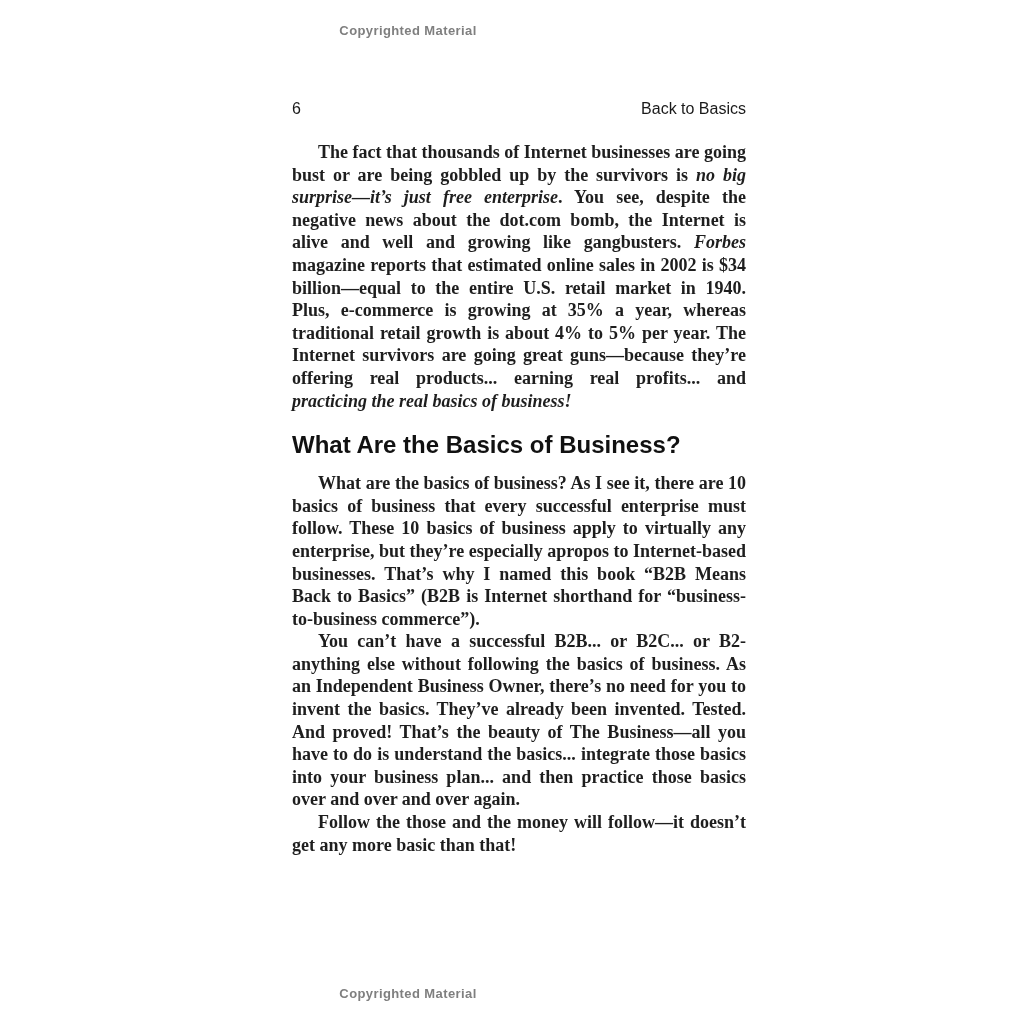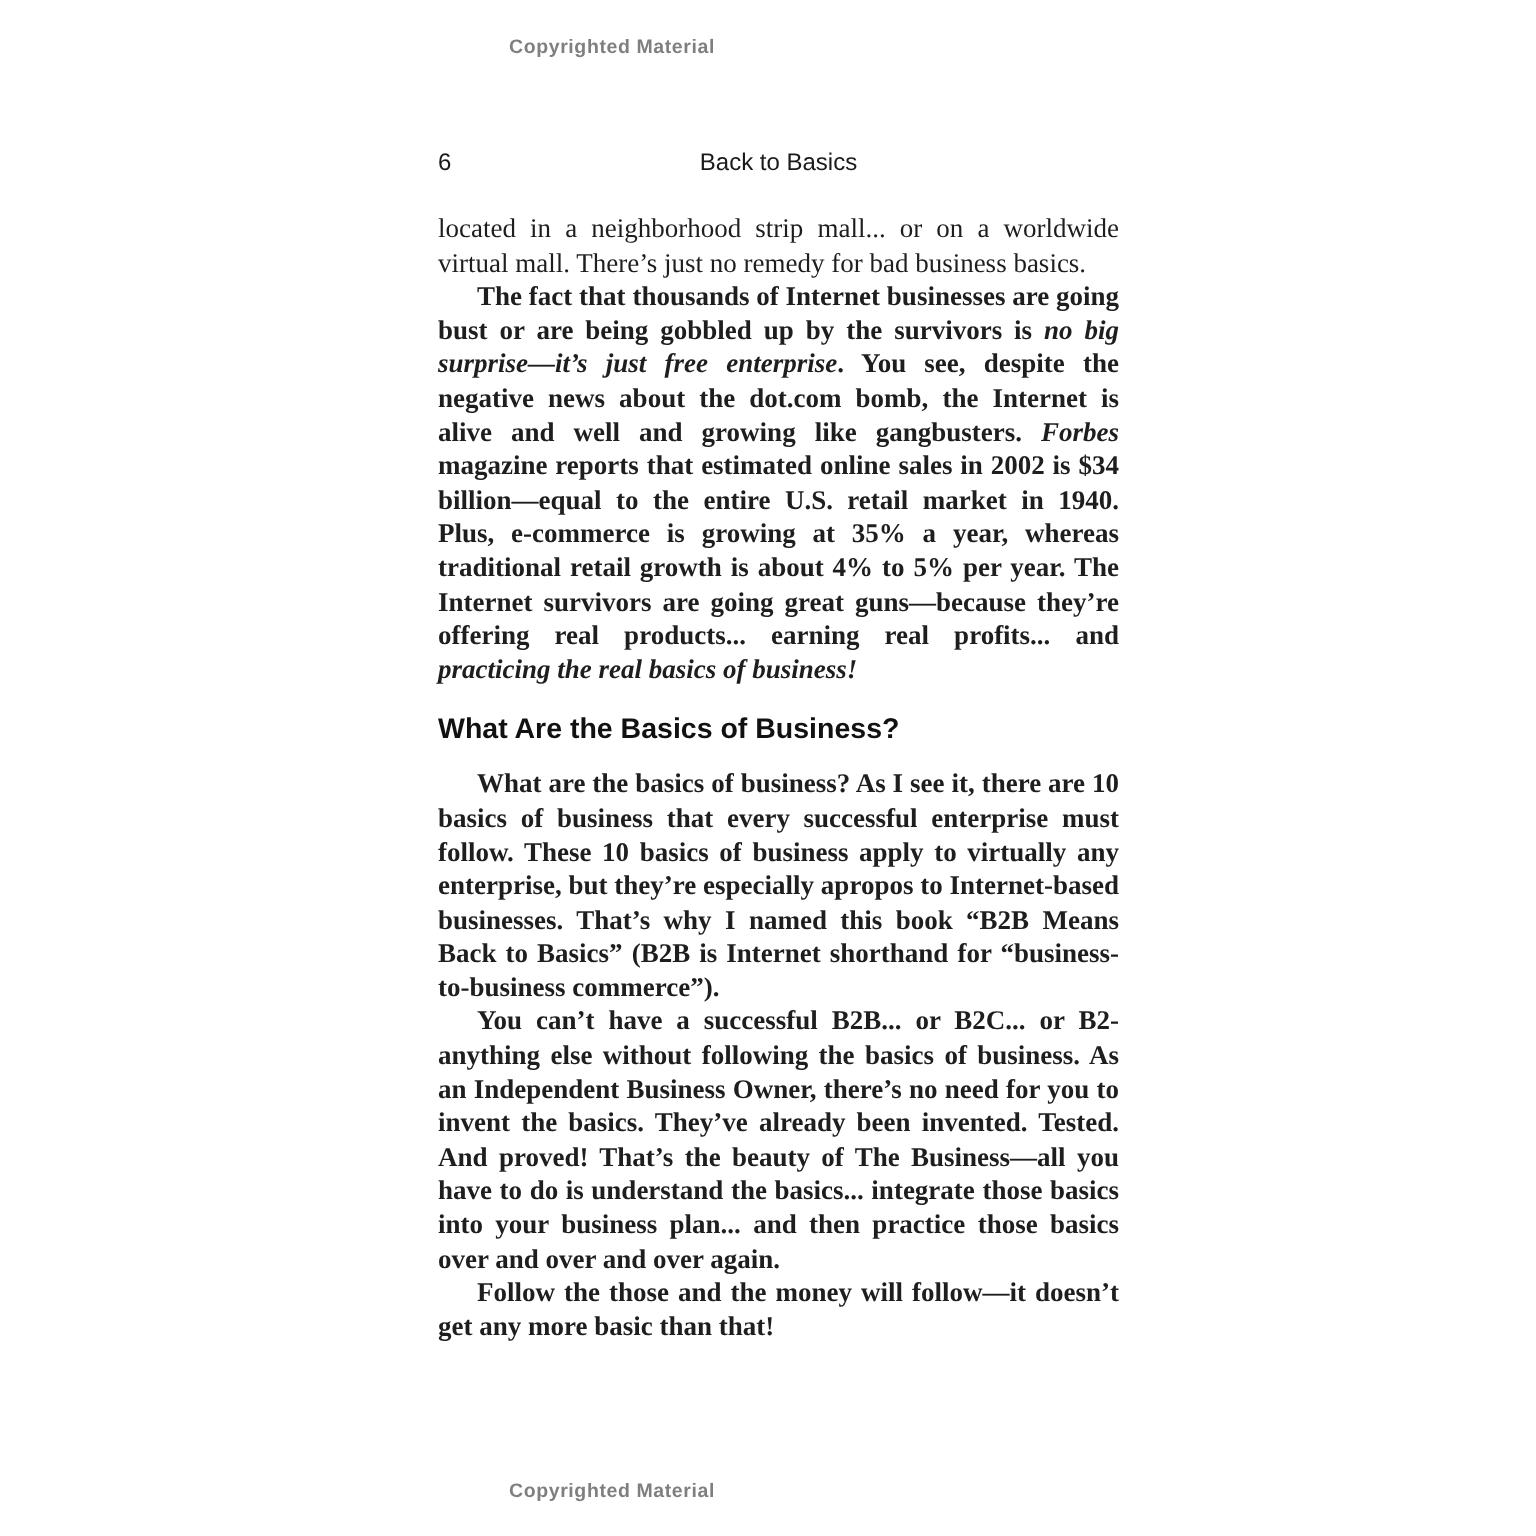--- a/index.html
+++ b/index.html
@@ -45,21 +45,21 @@
   .page-number {
     position: absolute;
     left: 0;
     top: 0;
   }
   .running-title {
     position: absolute;
     left: 0;
     width: 100%;
     top: 0;
-    text-align: center;
+    text-align: right;
   }
   .body-text {
     font-family: "Liberation Serif", serif;
     font-size: 18px;
     line-height: 22.6px;
     color: #1e1e1e;
     text-align: justify;
   }
   .body-text p {
     margin: 0;
@@ -67,21 +67,21 @@
   }
   .body-text p.indent {
     text-indent: 26px;
     font-weight: bold;
   }
   .body-text .italic {
     font-style: italic;
   }
   .section-heading {
     font-family: "Liberation Sans", sans-serif;
-    font-size: 19px;
+    font-size: 24px;
     font-weight: 700;
     color: #111111;
     margin: 19px 0 13px 0;
     text-align: left;
   }
 </style>
 </head>
 <body>
 
 <div class="page">
@@ -89,21 +89,20 @@
   <div class="copyright-notice top">Copyrighted Material</div>
 
   <div class="content-column">
 
     <div class="running-header">
       <span class="page-number">6</span>
       <span class="running-title">Back to Basics</span>
     </div>
 
     <div class="body-text">
-        <p><span>located in a neighborhood strip mall... or on a worldwide virtual mall. There’s just no remedy for bad business basics.</span></p>
         <p class="indent"><span>The fact that thousands of Internet businesses are going bust or are being gobbled up by the survivors is </span><span class="italic">no big surprise—it’s just free enterprise</span><span>. You see, despite the negative news about the dot.com bomb, the Internet is alive and well and growing like gangbusters. </span><span class="italic">Forbes</span><span> magazine reports that estimated online sales in 2002 is $34 billion—equal to the entire U.S. retail market in 1940. Plus, e-commerce is growing at 35% a year, whereas traditional retail growth is about 4% to 5% per year. The Internet survivors are going great guns—because they’re offering real products... earning real profits... and </span><span class="italic">practicing the real basics of business!</span></p>
       </div>
 
     <h2 class="section-heading">What Are the Basics of Business?</h2>
 
     <div class="body-text">
         <p class="indent"><span>What are the basics of business? As I see it, there are 10 basics of business that every successful enterprise must follow. These 10 basics of business apply to virtually any enterprise, but they’re especially apropos to Internet-based businesses. That’s why I named this book “B2B Means Back to Basics” (B2B is Internet shorthand for “business-to-business commerce”).</span></p>
         <p class="indent"><span>You can’t have a successful B2B... or B2C... or B2-anything else without following the basics of business. As an Independent Business Owner, there’s no need for you to invent the basics. They’ve already been invented. Tested. And proved! That’s the beauty of The Business—all you have to do is understand the basics... integrate those basics into your business plan... and then practice those basics over and over and over again.</span></p>
         <p class="indent"><span>Follow the those and the money will follow—it doesn’t get any more basic than that!</span></p>
       </div>

